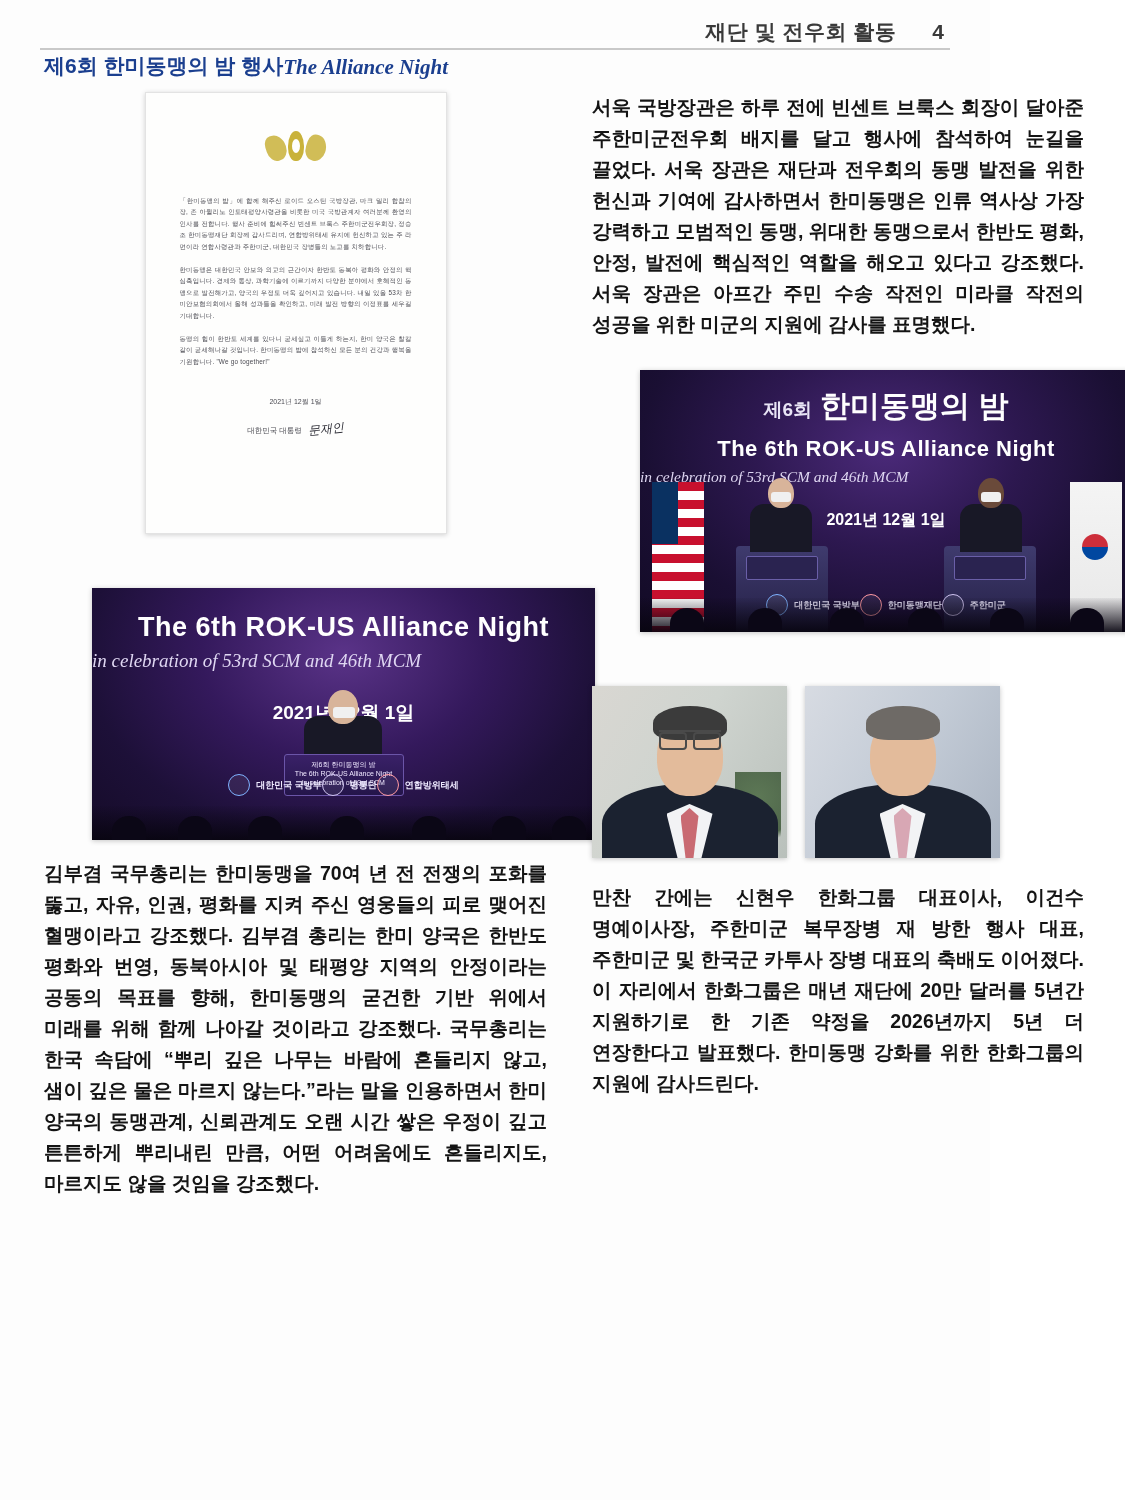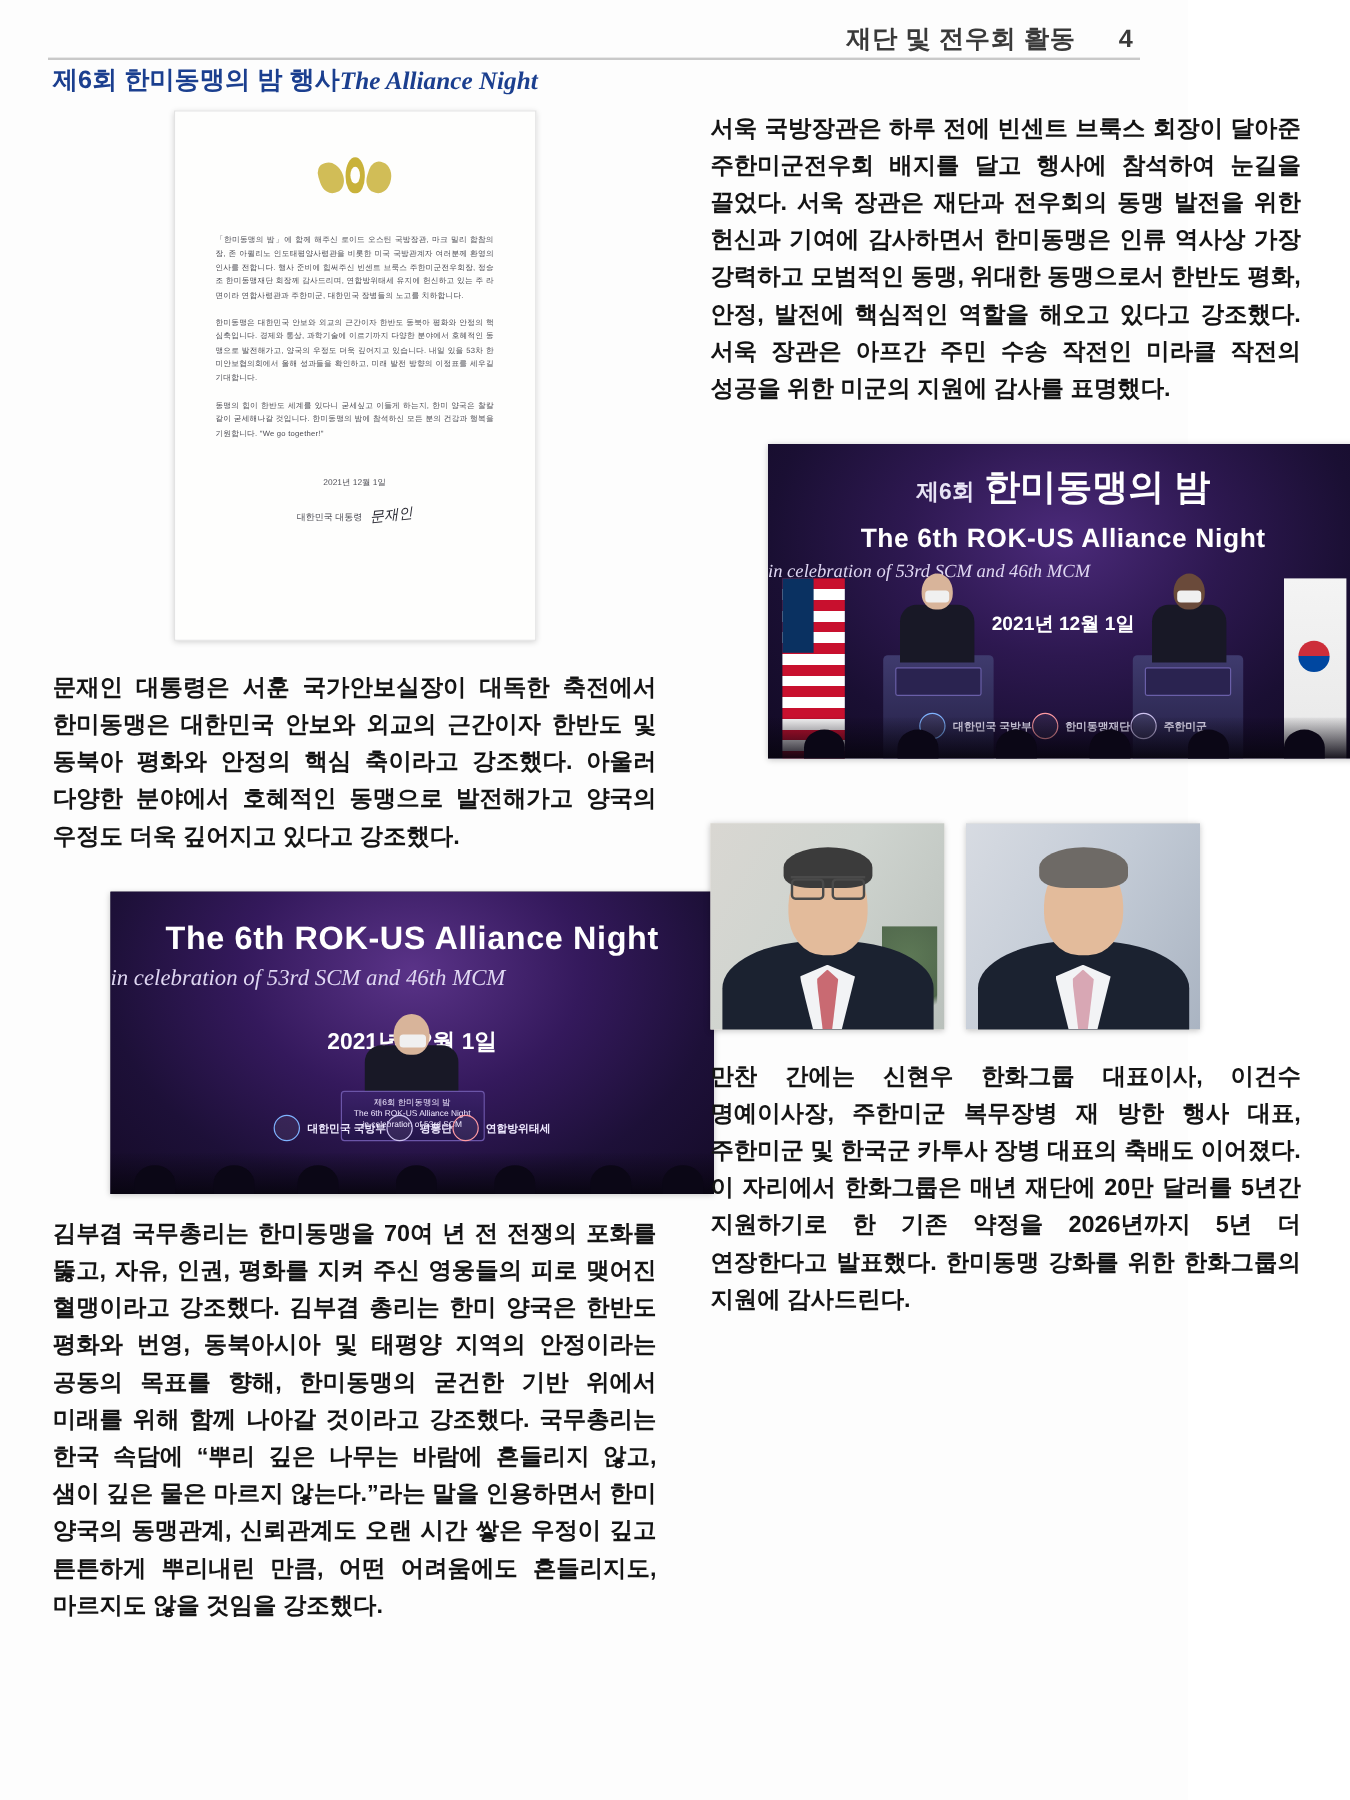--- a/index.html
+++ b/index.html
@@ -482,21 +482,20 @@
         <p class="letter-para">동맹의 힘이 한반도 세계를 있다니 굳세싶고 이들게 하는지, 한미 양국은 찰칼같이 굳세해나갈 것입니다. 한미동맹의 밤에 참석하신 모든 분의 건강과 행복을 기원합니다. "We go together!"</p>
         <div class="letter-date">2021년 12월 1일</div>
         <div class="letter-sign">
           <span>대한민국 대통령</span><span class="scribble">문재인</span>
         </div>
       </div>
     </div>
 
     <div class="gap-24"></div>
 
-    <p class="body-text">문재인 대통령은 서훈 국가안보실장이 대독한 축전에서 한미동맹은 대한민국 안보와 외교의 근간이자 한반도 및 동북아 평화와 안정의 핵심 축이라고 강조했다. 아울러 다양한 분야에서 호혜적인 동맹으로 발전해가고 양국의 우정도 더욱 깊어지고 있다고 강조했다.</p>
 
     <div class="gap-30"></div>
 
     <div class="photo photo-banner-left">
       <div class="stage-bg left"></div>
       <div class="ban-line2" style="top:24px;font-size:27px;">The 6th ROK-US Alliance Night</div>
       <div class="ban-line3" style="top:62px;font-size:19px;">in celebration of 53rd SCM and 46th MCM</div>
       <div class="ban-date" style="top:112px;font-size:19px;">2021년 12월 1일</div>
 
       <div class="speaker-body" style="left:212px;bottom:62px;width:78px;height:62px;"></div>

